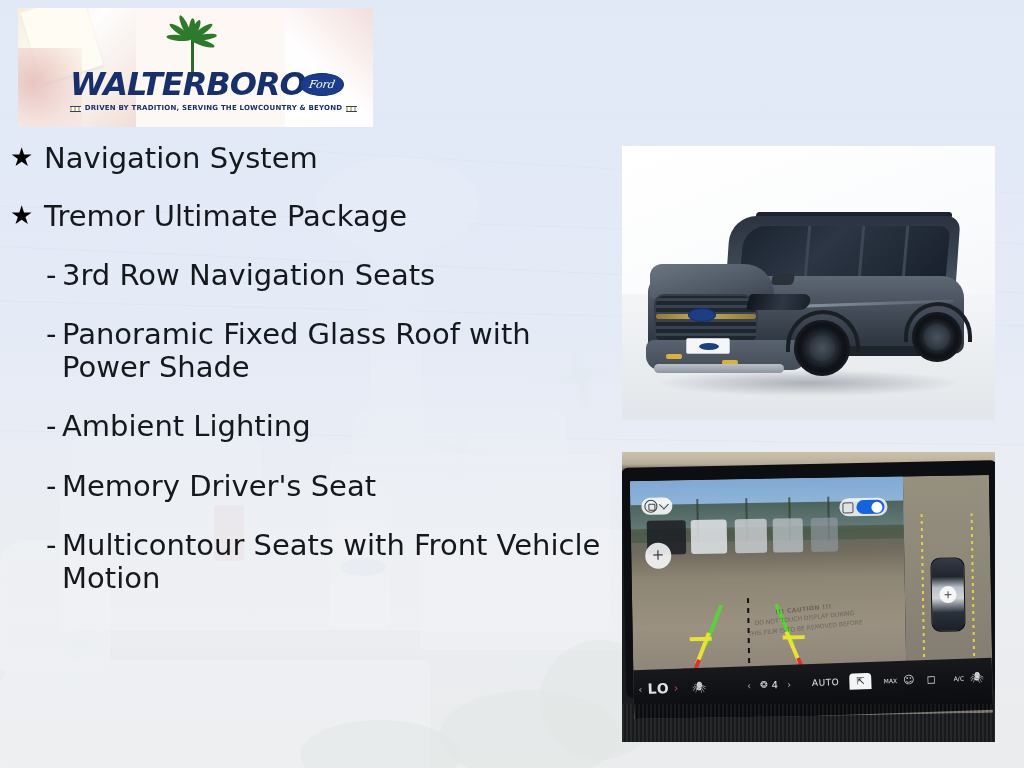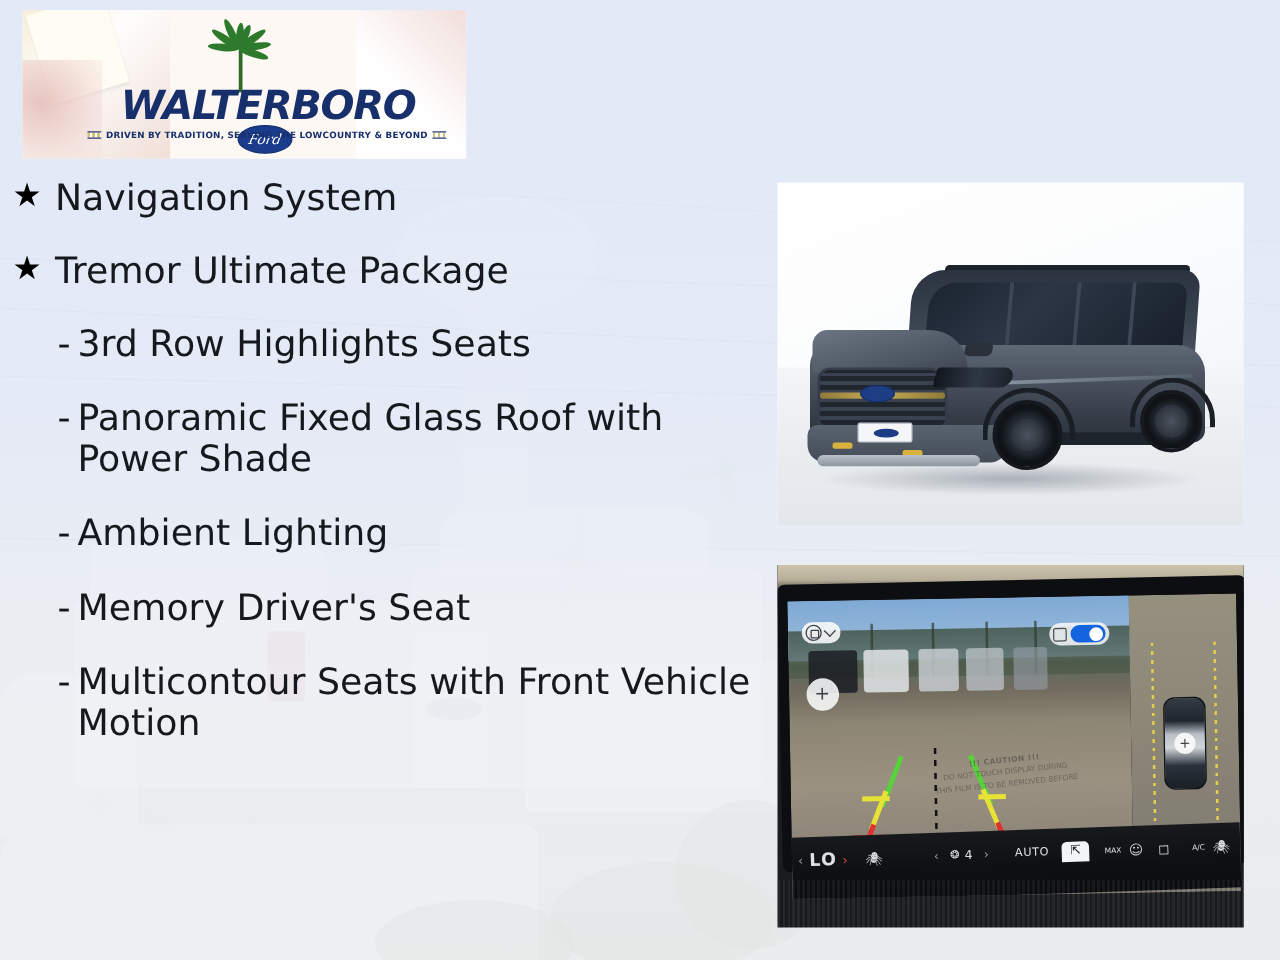--- a/index.html
+++ b/index.html
@@ -187,21 +187,21 @@
   .f3 { transform: rotate(245deg); }
   .f4 { transform: rotate(275deg) scaleX(0.8); }
   .f5 { transform: rotate(-65deg) scaleX(0.8); }
   .f6 { transform: rotate(-35deg); }
   .f7 { transform: rotate(-8deg); }
   .f8 { transform: rotate(18deg) scaleX(0.95); }
 
   .walterboro-wrap {
     position: absolute;
     left: 0; right: 0; top: 44px;
-    display: flex; align-items: center; justify-content: flex-start; flex-direction: column;
+    display: flex; align-items: center; justify-content: flex-start;
   }
   .walterboro {
     font-family: "DejaVu Sans", sans-serif;
     font-weight: bold;
     font-style: italic;
     font-size: 32px;
     letter-spacing: -1px;
     color: #17306b;
     line-height: 1;
     white-space: nowrap;
@@ -224,21 +224,21 @@
     font-family: "DejaVu Serif", serif;
     font-style: italic;
     font-weight: normal;
     font-size: 11px;
     color: #ffffff;
     letter-spacing: 0;
   }
   .tagline-row {
     position: absolute;
     left: 0; right: 2px; top: 80px;
-    display: flex; align-items: center; gap: 4px;
+    display: flex; align-items: flex-end; gap: 4px;
   }
   .tag-rule {
     height: 6px;
     background: repeating-linear-gradient(90deg, #cfc27a 0 2px, #ffffff 2px 4px);
     border-top: 1px solid #2b3f79; border-bottom: 1px solid #2b3f79;
   }
   .tag-rule-l { width: 34px; }
   .tag-rule-r { width: 34px; }
   .tagline {
     font-size: 7px;
@@ -688,21 +688,21 @@
       <span class="txt">Navigation System</span>
     </div>
 
     <div class="feat lvl0">
       <span class="star">★</span>
       <span class="txt">Tremor Ultimate Package</span>
     </div>
 
     <div class="feat lvl1">
       <span class="dash">-</span>
-      <span class="txt">3rd Row Highlights Seats</span>
+      <span class="txt">3rd Row Navigation Seats</span>
     </div>
 
     <div class="feat lvl1">
       <span class="dash">-</span>
       <span class="txt">Panoramic Fixed Glass Roof with Power Shade</span>
     </div>
 
     <div class="feat lvl1">
       <span class="dash">-</span>
       <span class="txt">Ambient Lighting</span>

